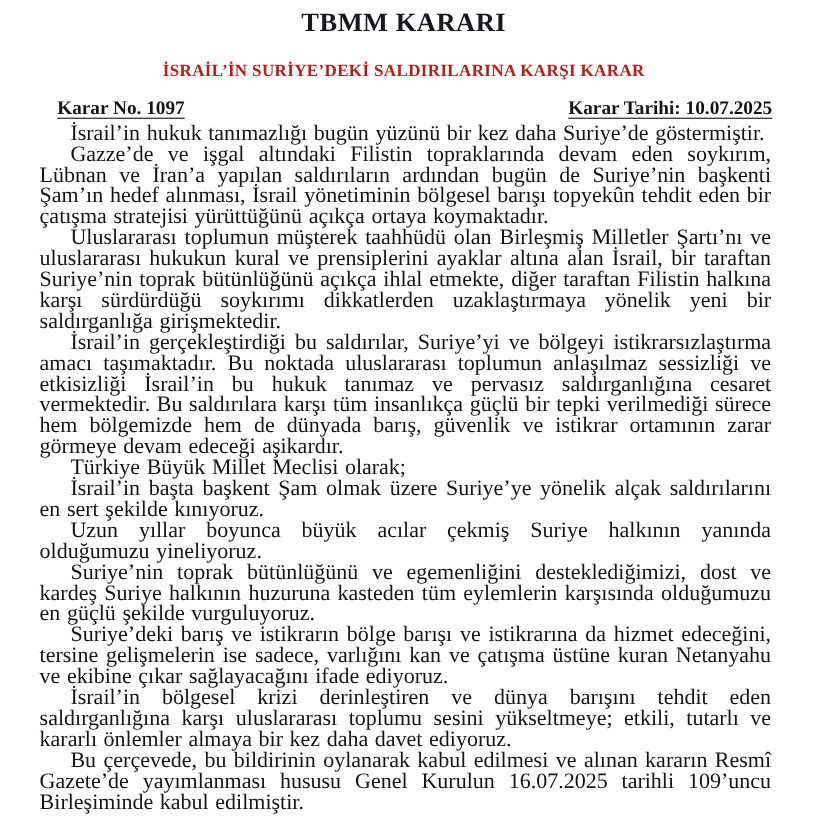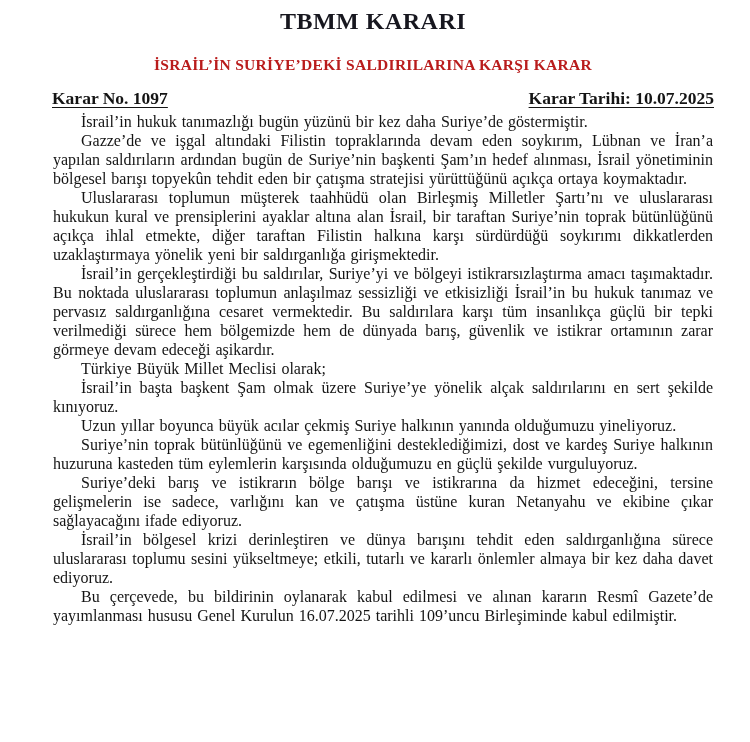--- a/index.html
+++ b/index.html
@@ -12,21 +12,21 @@
     height: 742px;
     overflow: hidden;
     font-family: "Liberation Serif", "DejaVu Serif", serif;
     color: #141414;
     -webkit-font-smoothing: antialiased;
   }
   .page {
     box-sizing: border-box;
     width: 750px;
     height: 742px;
-    padding: 6px 4px 0 0;
+    padding: 6px 16px 0 0;
     background: #ffffff;
   }
   .doc-title {
     margin: 2px 0 0 0;
     text-align: center;
     font-size: 24px;
     font-weight: bold;
     letter-spacing: 0.5px;
     color: #17171f;
   }
@@ -45,23 +45,23 @@
     margin: 14px 32px 0 52px;
   }
   .meta-item {
     font-size: 17.5px;
     font-weight: bold;
     text-decoration: underline;
     text-underline-offset: 3px;
     white-space: nowrap;
   }
   .doc-body {
-    margin: 3px 33px 0 53px;
+    margin: 3px 33px 0 36px;
     text-align: justify;
-    font-size: 16px;
+    font-size: 20px;
     line-height: 19px;
   }
   .doc-body p {
     margin: 0;
     padding: 0;
     text-indent: 28px;
     word-spacing: 1px;
   }
 </style>
 </head>
@@ -81,17 +81,17 @@
   <div class="doc-body">
     <p>İsrail’in hukuk tanımazlığı bugün yüzünü bir kez daha Suriye’de göstermiştir.</p>
     <p>Gazze’de ve işgal altındaki Filistin topraklarında devam eden soykırım, Lübnan ve İran’a yapılan saldırıların ardından bugün de Suriye’nin başkenti Şam’ın hedef alınması, İsrail yönetiminin bölgesel barışı topyekûn tehdit eden bir çatışma stratejisi yürüttüğünü açıkça ortaya koymaktadır.</p>
     <p>Uluslararası toplumun müşterek taahhüdü olan Birleşmiş Milletler Şartı’nı ve uluslararası hukukun kural ve prensiplerini ayaklar altına alan İsrail, bir taraftan Suriye’nin toprak bütünlüğünü açıkça ihlal etmekte, diğer taraftan Filistin halkına karşı sürdürdüğü soykırımı dikkatlerden uzaklaştırmaya yönelik yeni bir saldırganlığa girişmektedir.</p>
     <p>İsrail’in gerçekleştirdiği bu saldırılar, Suriye’yi ve bölgeyi istikrarsızlaştırma amacı taşımaktadır. Bu noktada uluslararası toplumun anlaşılmaz sessizliği ve etkisizliği İsrail’in bu hukuk tanımaz ve pervasız saldırganlığına cesaret vermektedir. Bu saldırılara karşı tüm insanlıkça güçlü bir tepki verilmediği sürece hem bölgemizde hem de dünyada barış, güvenlik ve istikrar ortamının zarar görmeye devam edeceği aşikardır.</p>
     <p>Türkiye Büyük Millet Meclisi olarak;</p>
     <p>İsrail’in başta başkent Şam olmak üzere Suriye’ye yönelik alçak saldırılarını en sert şekilde kınıyoruz.</p>
     <p>Uzun yıllar boyunca büyük acılar çekmiş Suriye halkının yanında olduğumuzu yineliyoruz.</p>
     <p>Suriye’nin toprak bütünlüğünü ve egemenliğini desteklediğimizi, dost ve kardeş Suriye halkının huzuruna kasteden tüm eylemlerin karşısında olduğumuzu en güçlü şekilde vurguluyoruz.</p>
     <p>Suriye’deki barış ve istikrarın bölge barışı ve istikrarına da hizmet edeceğini, tersine gelişmelerin ise sadece, varlığını kan ve çatışma üstüne kuran Netanyahu ve ekibine çıkar sağlayacağını ifade ediyoruz.</p>
-    <p>İsrail’in bölgesel krizi derinleştiren ve dünya barışını tehdit eden saldırganlığına sürece uluslararası toplumu sesini yükseltmeye; etkili, tutarlı ve kararlı önlemler almaya bir kez daha davet ediyoruz.</p>
+    <p>İsrail’in bölgesel krizi derinleştiren ve dünya barışını tehdit eden saldırganlığına karşı uluslararası toplumu sesini yükseltmeye; etkili, tutarlı ve kararlı önlemler almaya bir kez daha davet ediyoruz.</p>
     <p>Bu çerçevede, bu bildirinin oylanarak kabul edilmesi ve alınan kararın Resmî Gazete’de yayımlanması hususu Genel Kurulun 16.07.2025 tarihli 109’uncu Birleşiminde kabul edilmiştir.</p>
   </div>
 
 </div>
 
 </body></html>

